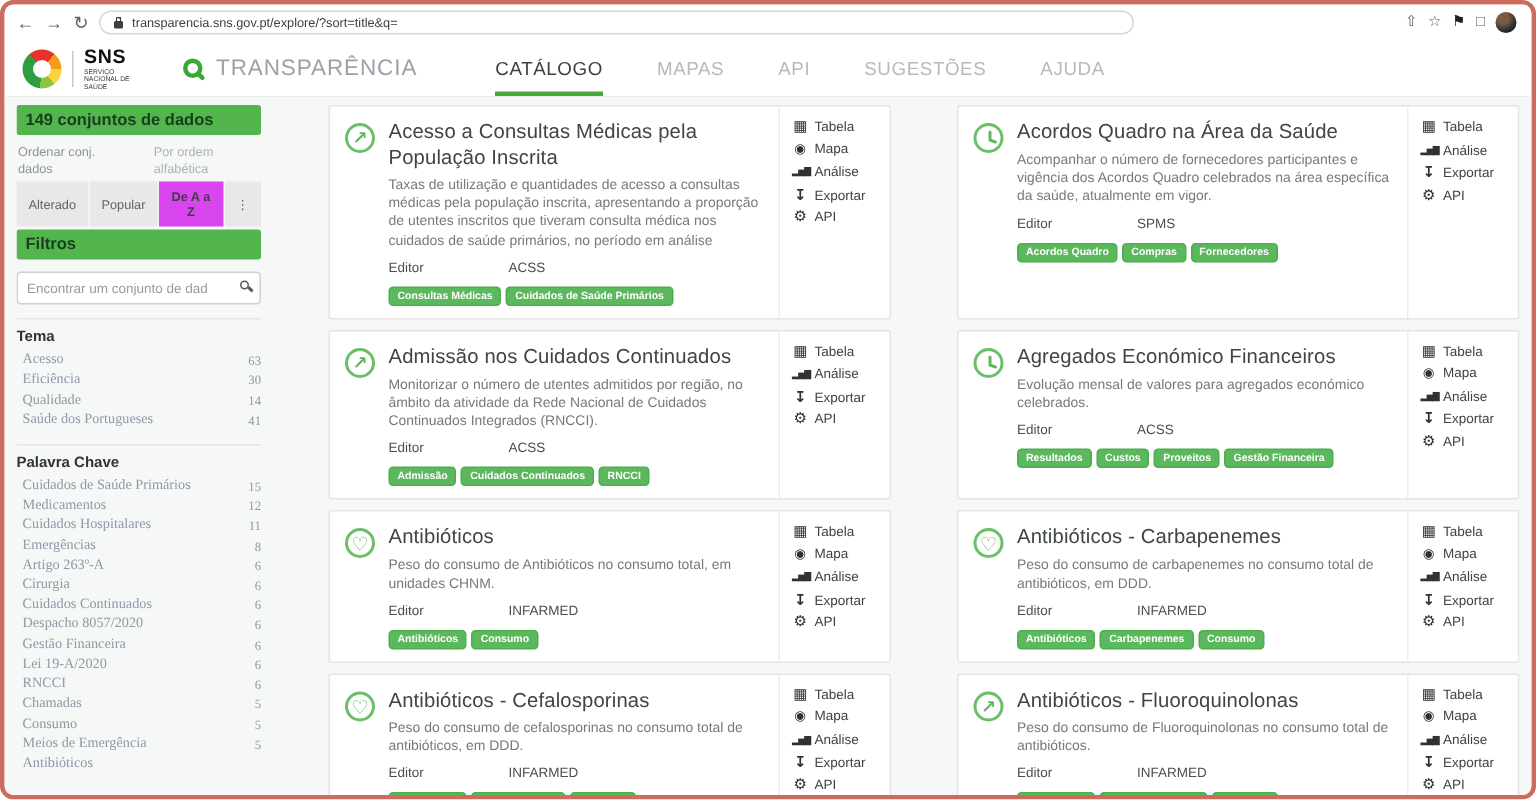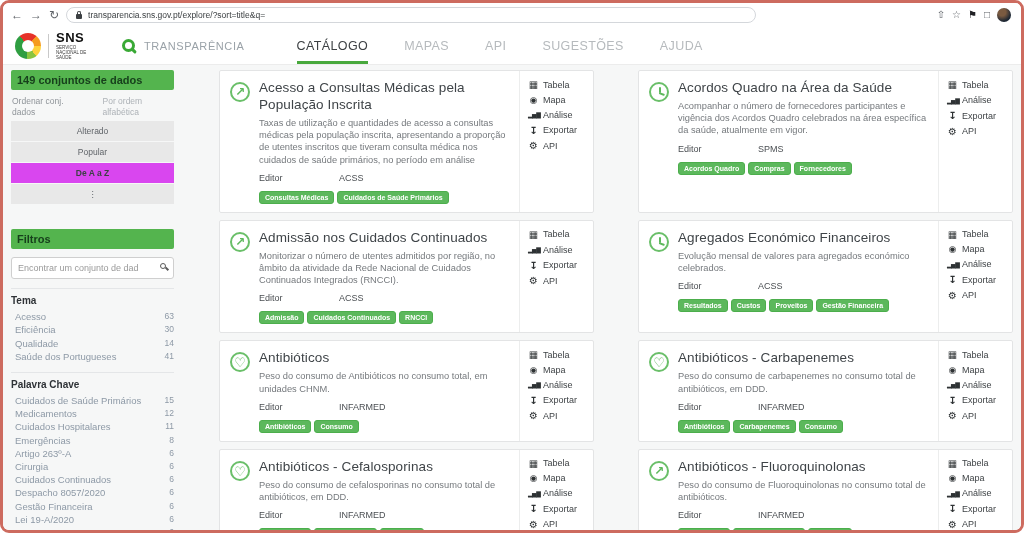--- a/index.html
+++ b/index.html
@@ -24,45 +24,45 @@
   
   .site-header { height: 38px; flex: none; display: flex; align-items: center; padding: 0 12px; border-bottom: 1px solid #ececec; background: #fff; }
   .sns-logo { width: 26px; height: 26px; border-radius: 50%; flex: none; position: relative;
     background: conic-gradient(from -40deg, #e63229 0 22%, #f59b1f 22% 36%, #ffd23c 36% 50%, #8bc540 50% 63%, #2f9e41 63% 100%); }
   .sns-logo::after { content: ""; position: absolute; inset: 7px; background: #fff; border-radius: 50%; }
   .logo-divider { width: 1px; height: 24px; background: #c9c9c9; margin: 0 7px; }
   .brand-sns { font-size: 13px; font-weight: bold; color: #101010; line-height: 12px; letter-spacing: 0.5px; }
   .brand-sub { font-size: 4.5px; color: #3a3a3a; width: 44px; line-height: 5px; margin-top: 1px; }
   .mag-logo { width: 13px; height: 13px; border: 3px solid #39a935; border-radius: 50%; position: relative; display: inline-block; margin-left: 22px; flex: none; }
   .mag-logo::after { content: ""; position: absolute; width: 3px; height: 7px; background: #39a935; right: -3px; bottom: -5px; transform: rotate(-45deg); border-radius: 2px; }
-  .app-name { font-size: 11px; color: #9aa2a8; letter-spacing: 0.6px; margin-left: 9px; }
+  .app-name { font-size: 15px; color: #9aa2a8; letter-spacing: 0.6px; margin-left: 9px; }
   .site-nav { display: flex; gap: 36px; margin-left: 52px; height: 100%; }
   .nav-item { display: flex; align-items: center; height: 100%; font-size: 12.5px; letter-spacing: 0.4px; color: #b6babd; border-bottom: 3px solid transparent; padding-top: 3px; }
   .nav-item.active { color: #3c4043; border-bottom-color: #47a83c; }
 
   
   .page-body { flex: 1; display: flex; gap: 8px; padding: 5px 8px 0 8px; background: #f6f7f7; overflow: hidden; }
 
   
   .sidebar { width: 163px; flex: none; overflow: hidden; }
   .green-banner { background: #54b44e; color: #17401c; font-weight: bold; font-size: 11px; padding: 4px 6px; border-radius: 2px; }
   .sort-labels { display: flex; gap: 20px; font-size: 8.5px; color: #8f9499; margin: 6px 1px 4px; line-height: 1.25; }
   .sort-labels span { flex: 1; }
   .sort-labels .muted { color: #adb2b7; }
-  .sort-buttons { display: flex; gap: 1px; margin-bottom: 25px; flex-direction: column; }
+  .sort-buttons { display: flex; gap: 1px; margin-bottom: 2px; }
   .sort-btn { border: none; background: #e8e8e8; color: #5f6368; font-size: 8.5px; padding: 5px 8px; font-family: inherit; }
   .sort-btn.active { background: #d946ef; color: #3c4043; font-weight: bold; }
   .search-box { position: relative; margin-top: 8px; }
   .search-box input { width: 100%; border: 1px solid #cfcfcf; border-radius: 3px; padding: 5px 20px 5px 6px; font-size: 9px; color: #555; font-family: inherit; background: #fff; }
   .search-box input::placeholder { color: #9a9a9a; }
   .mag-small { position: absolute; right: 8px; top: 6px; width: 6px; height: 6px; border: 1.5px solid #5a5a5a; border-radius: 50%; }
   .mag-small::after { content: ""; position: absolute; width: 1.5px; height: 4px; background: #5a5a5a; right: -2px; bottom: -3px; transform: rotate(-45deg); }
   .facet { margin-top: 9px; border-top: 1px solid #e4e6e8; padding-top: 6px; }
   .facet-heading { font-size: 10px; font-weight: bold; color: #2f3337; margin-bottom: 4px; }
-  .facet-item { display: flex; justify-content: space-between; align-items: center; font-size: 9.5px; color: #8d99a6; line-height: 13.2px; padding-left: 4px; }
+  .facet-item { display: flex; justify-content: space-between; align-items: center; font-size: 9.5px; color: #8d99a6; line-height: 13.2px; padding-left: 4px; font-family: Liberation Serif, serif; }
   .facet-count { color: #8d99a6; font-size: 8.5px; }
 
   
   .cards-grid { flex: 1; display: grid; grid-template-columns: 1fr 1fr; gap: 7px; align-content: start; overflow: hidden; }
   .card { background: #fff; border: 1px solid #e3e4e5; border-radius: 2px; display: flex; margin-left: 37px; }
   .card-main { flex: 1; min-width: 0; display: flex; padding: 9px 8px 8px 10px; }
   .card-icon { width: 20px; height: 20px; border: 2px solid #6abf69; border-radius: 50%; color: #5db85c; position: relative; flex: none; margin: 2px 9px 0 0; }
   .trending-up-icon::before { content: "↗"; position: absolute; inset: 0; text-align: center; line-height: 17px; font-size: 12px; font-weight: bold; }
   .heart-icon::before { content: "♡"; position: absolute; inset: 0; text-align: center; line-height: 18px; font-size: 13px; font-weight: bold; }
   .clock-icon::before { content: ""; position: absolute; left: 8px; top: 3px; width: 2px; height: 6px; background: currentColor; border-radius: 1px; }

